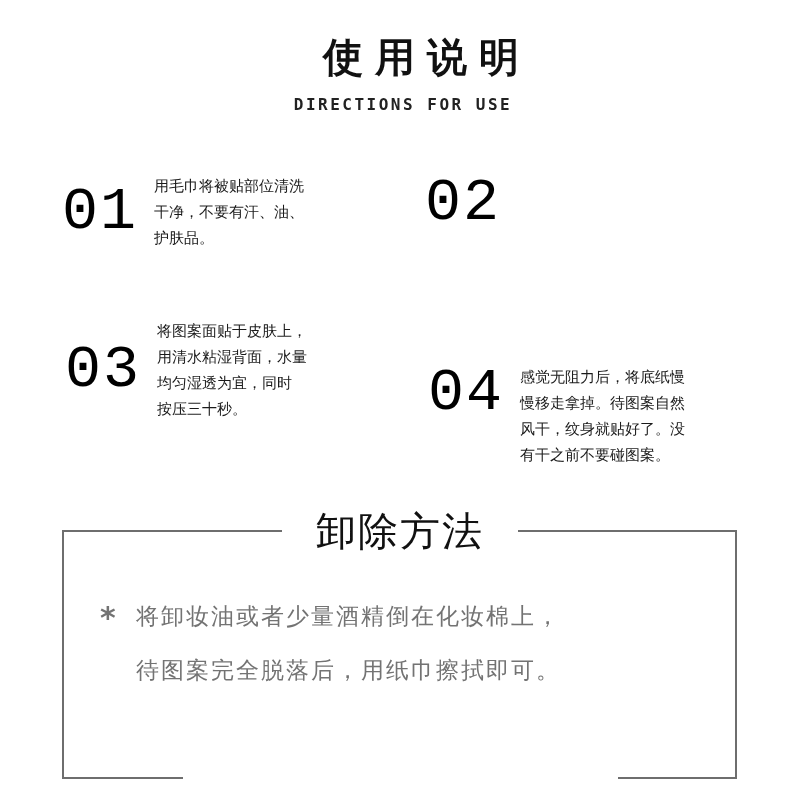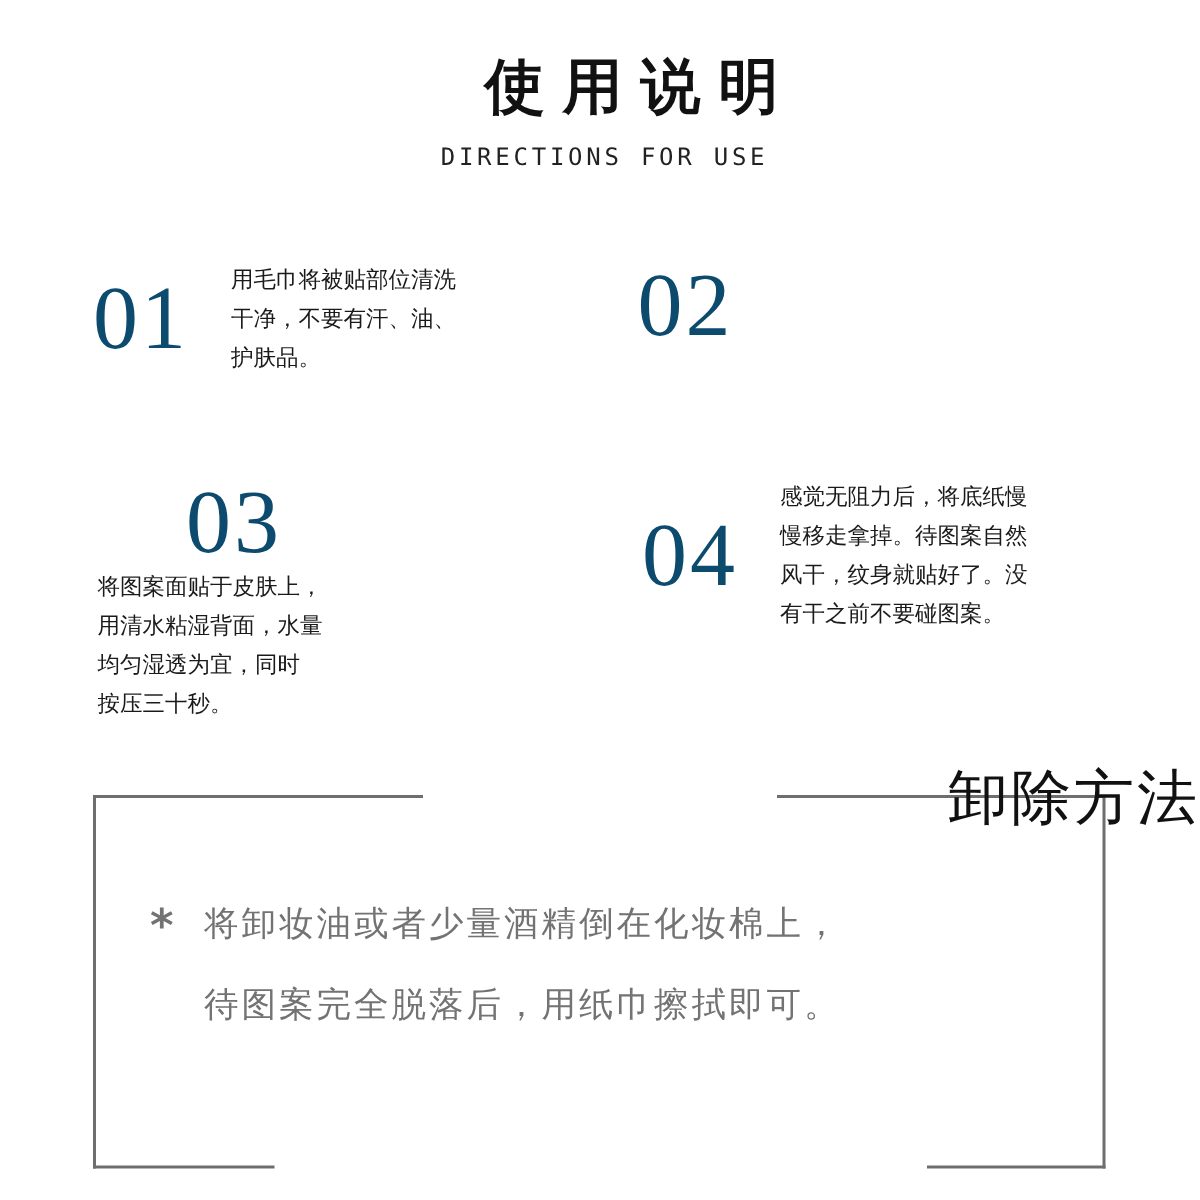--- a/index.html
+++ b/index.html
@@ -23,68 +23,69 @@
       margin-left: 21px;
     }
     .title-en {
       position: absolute; left: 0; top: 95px; width: 800px;
       text-align: center;
       font-family: "DejaVu Sans Mono", "Liberation Mono", monospace;
       font-size: 16px;
       letter-spacing: 2.5px;
       color: #222;
       padding-left: 6px;
+      font-weight: bold;
     }
     .step {
       position: absolute;
       display: flex;
       align-items: center;
     }
     .step-num {
-      font-family: Liberation Serif, serif;
+      font-family: Liberation Mono, monospace;
       font-weight: normal;
       font-size: 60px;
-      color: #0c4a6e;
+      color: #000000;
       letter-spacing: 2px;
       width: 92px;
       line-height: 1;
     }
     .step-text {
       font-family: "DejaVu Sans", "Liberation Sans", sans-serif;
       font-weight: normal;
       font-size: 15px;
       line-height: 26px;
       color: #1a1a1a;
       white-space: pre-line;
       margin-left: 0;
     }
     #step1 { left: 62px; top: 173px; }
     #step1 .step-text { width: 200px; }
     #step2 { left: 425px; top: 173px; flex-direction: column; }
     #step2 .step-text { width: 210px; }
-    #step3 { left: 65px; top: 318px; flex-direction: column; }
+    #step3 { left: 65px; top: 318px; }
     #step3 .step-text { width: 210px; }
     #step4 { left: 428px; top: 318px; }
-    #step4 .step-text { width: 220px; }
+    #step4 .step-text { width: 220px; margin-top: 46px; }
 
     .removal-box {
       position: absolute; left: 62px; top: 530px;
       width: 675px; height: 249px;
     }
     .line { position: absolute; background: #6e6e6e; }
     .line-top-left { left: 0; top: 0; width: 220px; height: 2px; }
     .line-top-right { left: 456px; top: 0; width: 219px; height: 2px; }
     .line-left { left: 0; top: 0; width: 2px; height: 249px; }
     .line-right { left: 673px; top: 0; width: 2px; height: 249px; }
     .line-bottom-left { left: 0; top: 247px; width: 121px; height: 2px; }
     .line-bottom-right { left: 556px; top: 247px; width: 119px; height: 2px; }
 
     .removal-title {
       position: absolute; left: 0; top: 504px; width: 800px;
-      text-align: right;
+      text-align: center;
       font-family: "DejaVu Sans", "Liberation Sans", sans-serif;
       font-size: 40px;
       font-weight: normal;
       letter-spacing: 2px;
       color: #111;
     }
     .removal-text {
       position: absolute; left: 100px; top: 590px; width: 600px;
       font-family: "DejaVu Serif", "Liberation Serif", serif;
       font-size: 23px;

